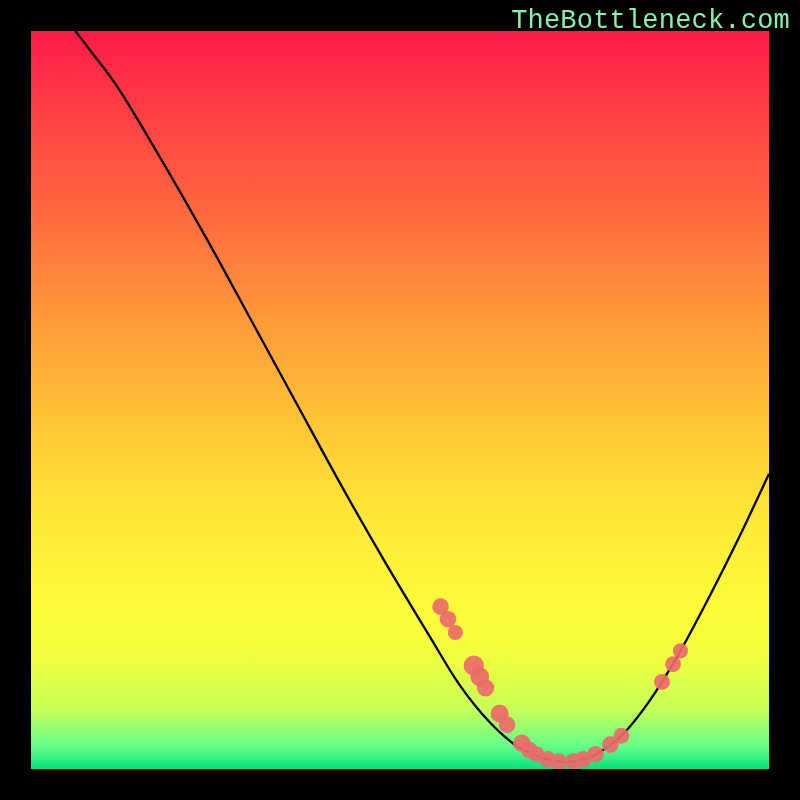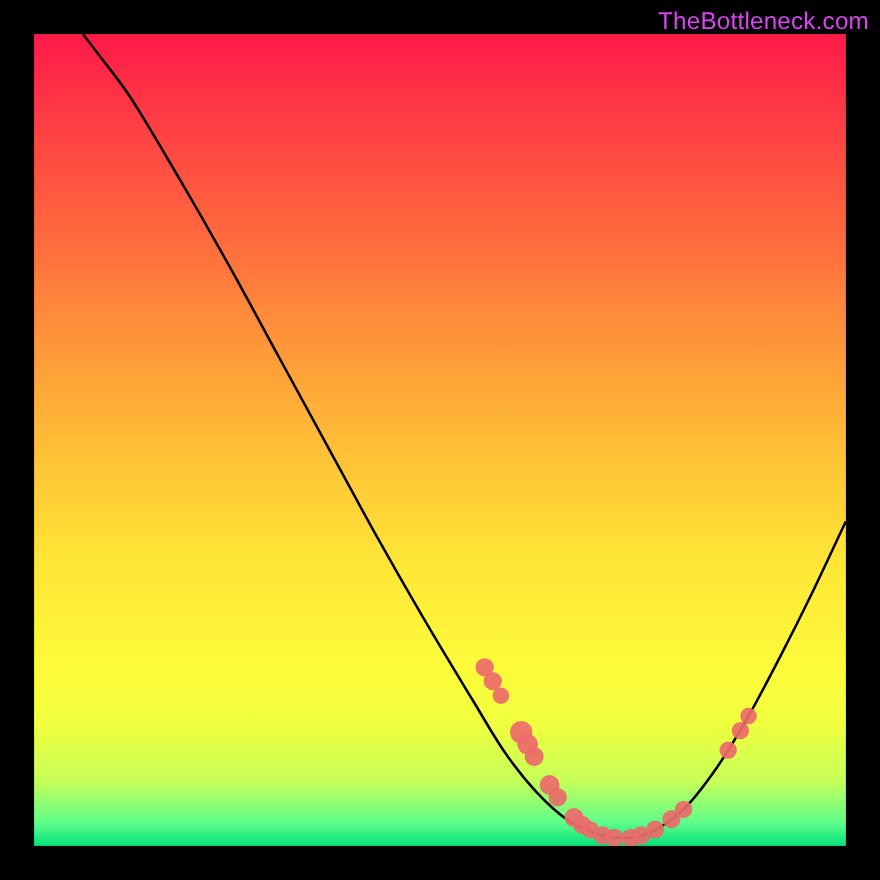--- a/index.html
+++ b/index.html
@@ -27,24 +27,25 @@
       #fdfb3a 78%,
       #f0ff3e 85%,
       #c6ff58 92%,
       #62ff8a 97%,
       #06e27b 100%);
   }
   .watermark {
     position: absolute;
     top: 6px;
     right: 10px;
-    color: #d946ef;
-    font-size: 22px;
+    color: #86efac;
+    font-size: 27px;
     font-weight: 500;
     letter-spacing: 0.2px;
+    font-family: Liberation Mono, monospace;
   }
   svg.plot {
     position: absolute;
     left: 0;
     top: 0;
     width: 738px;
     height: 738px;
   }
 </style>
 </head>

